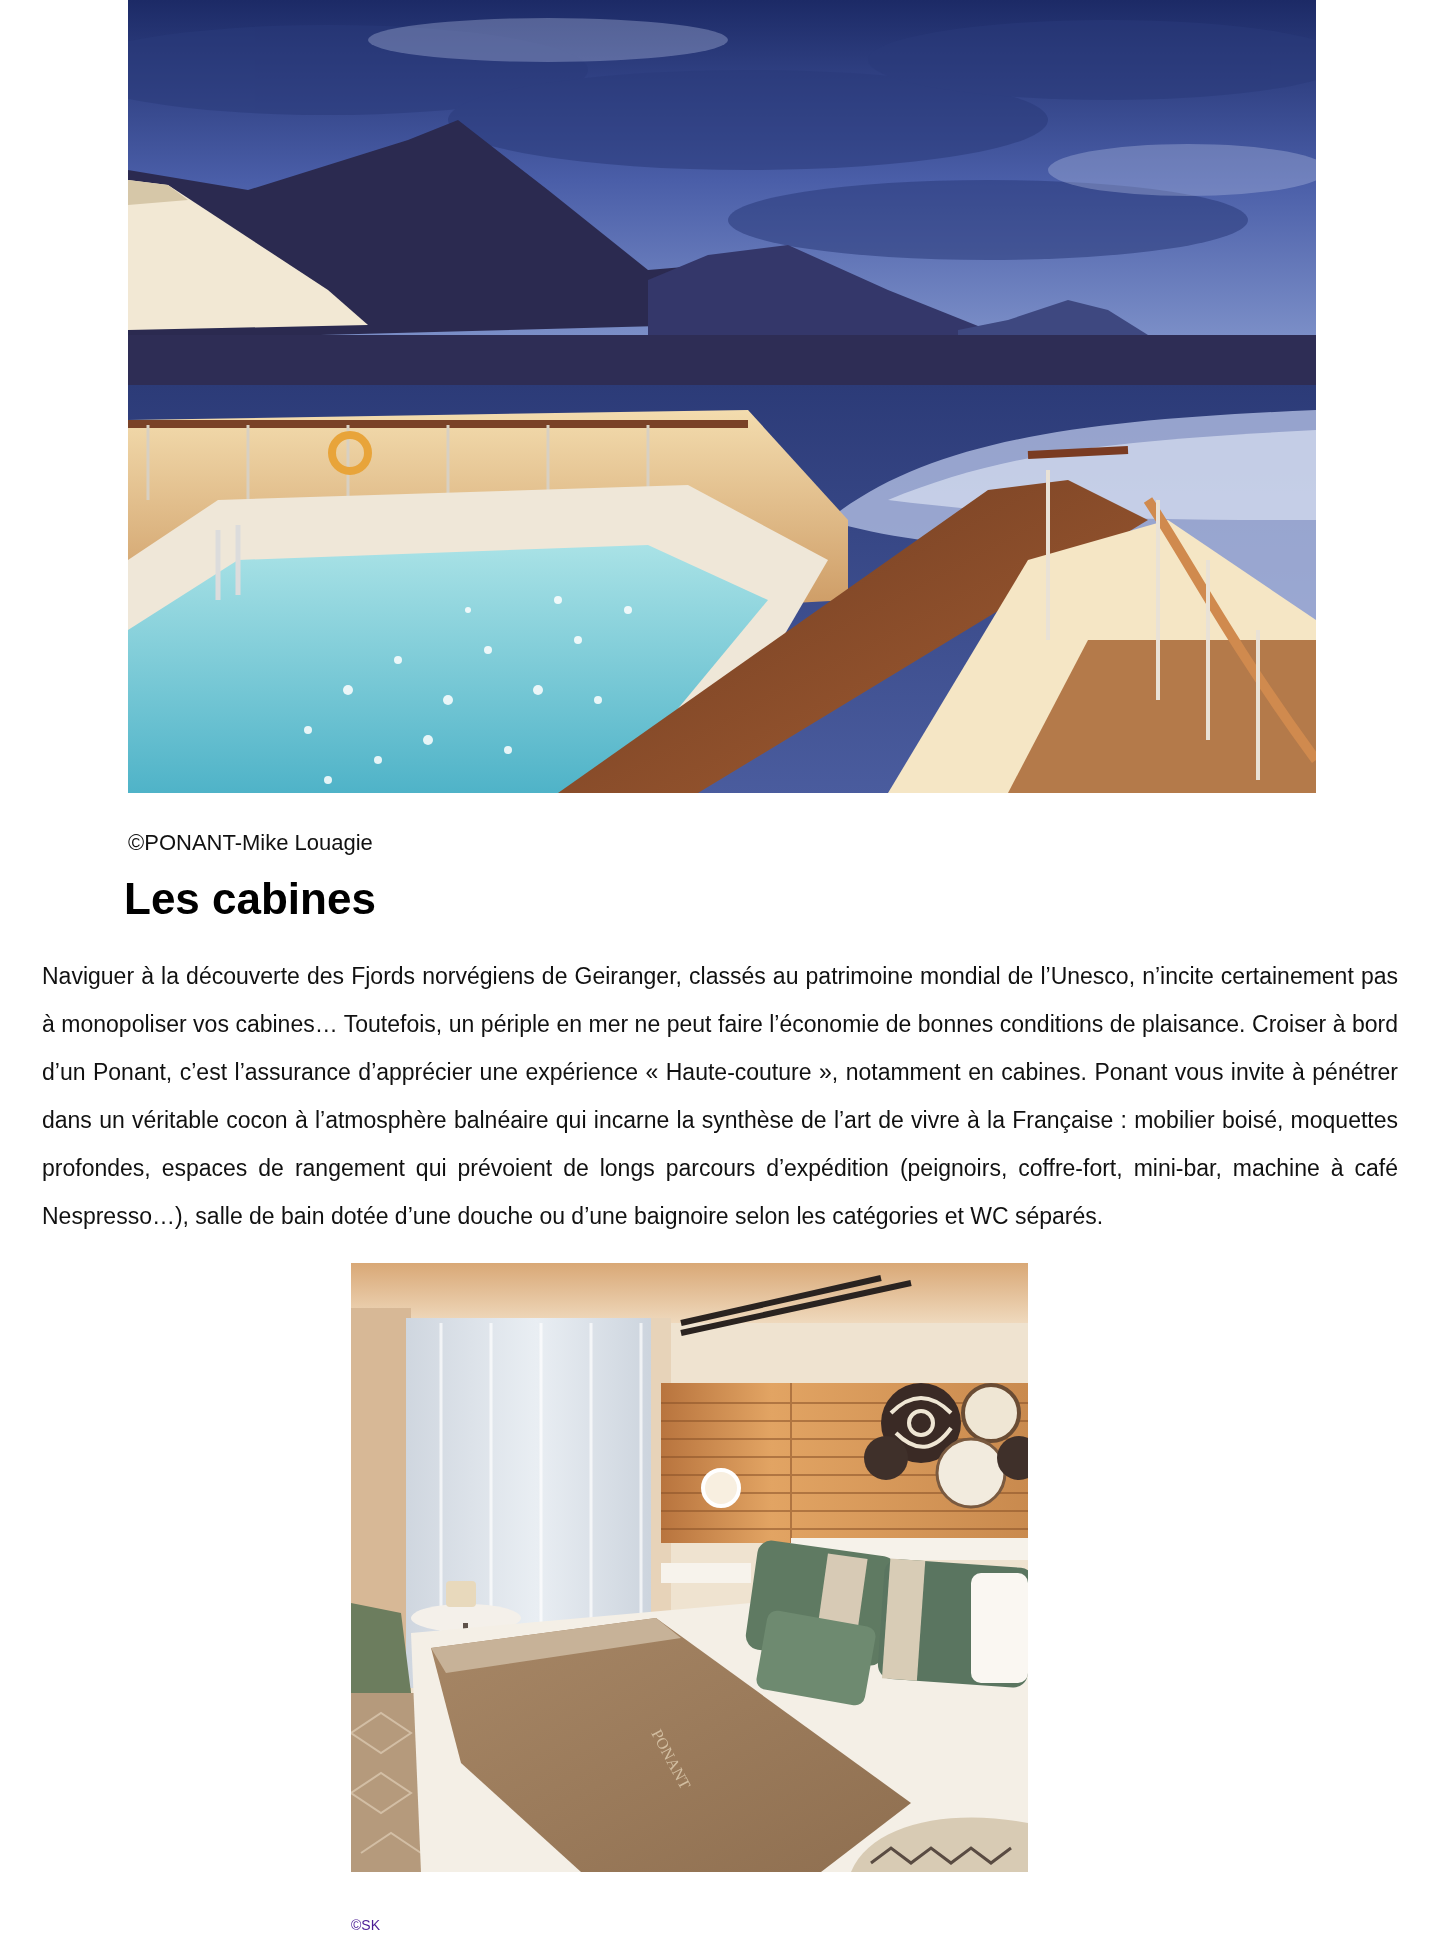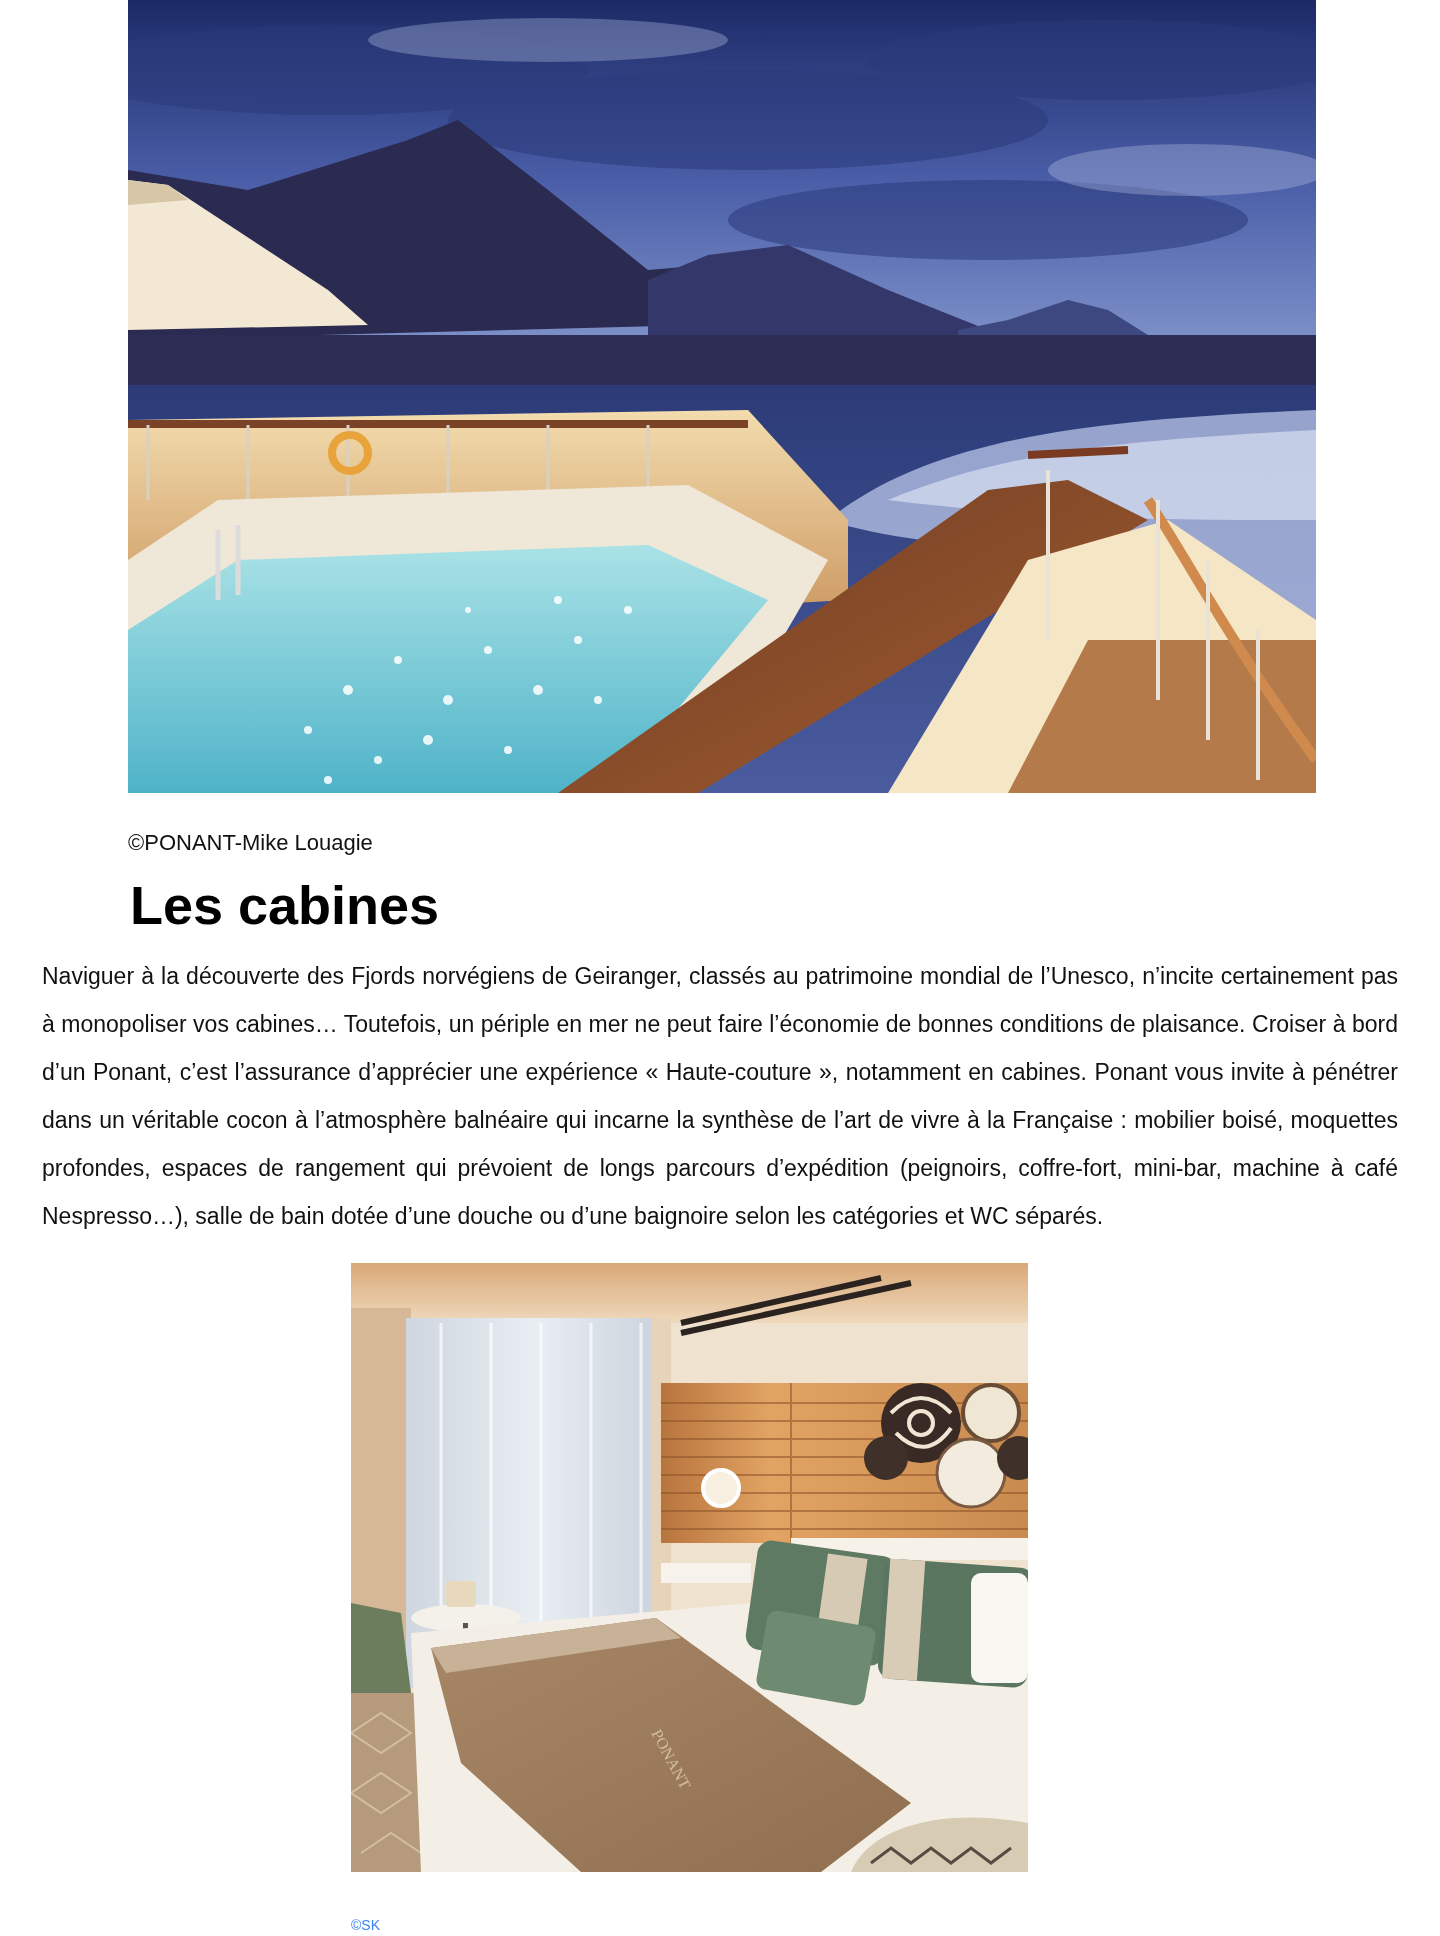--- a/index.html
+++ b/index.html
@@ -4,30 +4,30 @@
 <style>
   html, body { margin: 0; padding: 0; background: #ffffff; }
   body { width: 1440px; height: 1936px; position: relative; overflow: hidden;
          font-family: "Liberation Sans", sans-serif; color: #111; }
 
   
   .photo1 { position: absolute; left: 128px; top: 0; width: 1188px; height: 793px; overflow: hidden; }
   .photo1 svg { display: block; width: 100%; height: 100%; }
 
   .caption1 { position: absolute; left: 128px; top: 830px; font-size: 22px; color: #111; text-align: center; }
-  .heading { position: absolute; left: 130px; top: 874px; font-size: 54px; font-weight: bold; margin: 0; color: #000; }
+  .heading { position: absolute; left: 124px; top: 874px; font-size: 44px; font-weight: bold; margin: 0; color: #000; }
 
   .body-text { position: absolute; left: 42px; top: 952px; width: 1356px; font-size: 23px;
                line-height: 48px; text-align: justify; margin: 0; color: #111; }
 
   
   .photo2 { position: absolute; left: 351px; top: 1263px; width: 677px; height: 609px; overflow: hidden; }
   .photo2 svg { display: block; width: 100%; height: 100%; }
 
-  .caption2 { position: absolute; left: 351px; top: 1917px; font-size: 14px; color: #3b82f6; }
+  .caption2 { position: absolute; left: 351px; top: 1917px; font-size: 14px; color: #4c1d95; }
 </style>
 </head>
 <body>
 
 <figure class="photo1" style="margin:0" aria-label="Piscine sur le pont arrière d'un navire Ponant naviguant dans un fjord norvégien sous un ciel orageux">
   <svg viewBox="0 0 1188 793" preserveAspectRatio="none">
     <defs>
       <linearGradient id="sky" x1="0" y1="0" x2="0" y2="1">
         <stop offset="0" stop-color="#1c2a66"></stop>
         <stop offset="0.45" stop-color="#4a5ea8"></stop>

